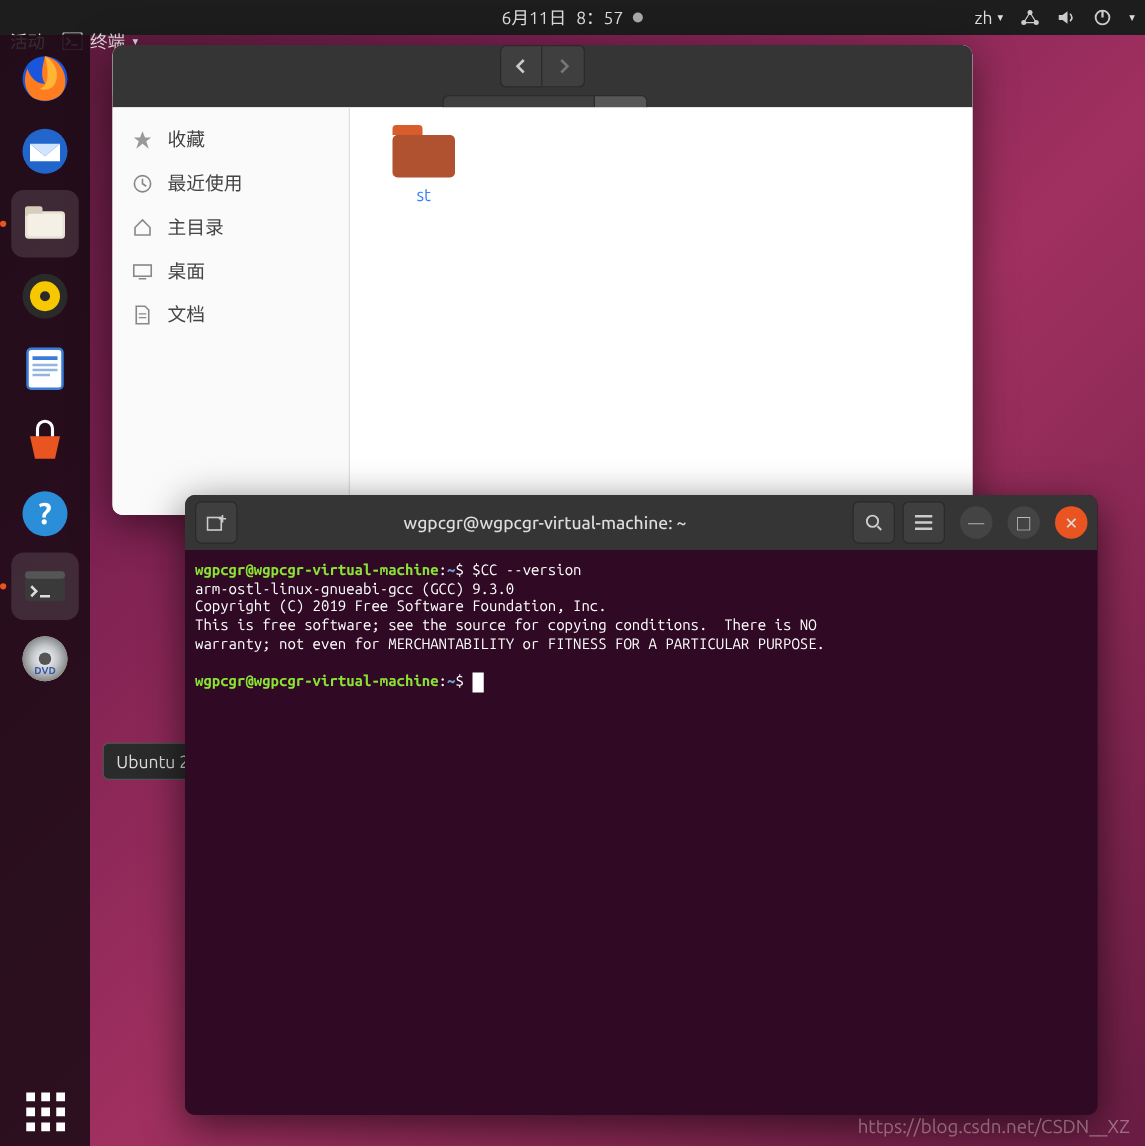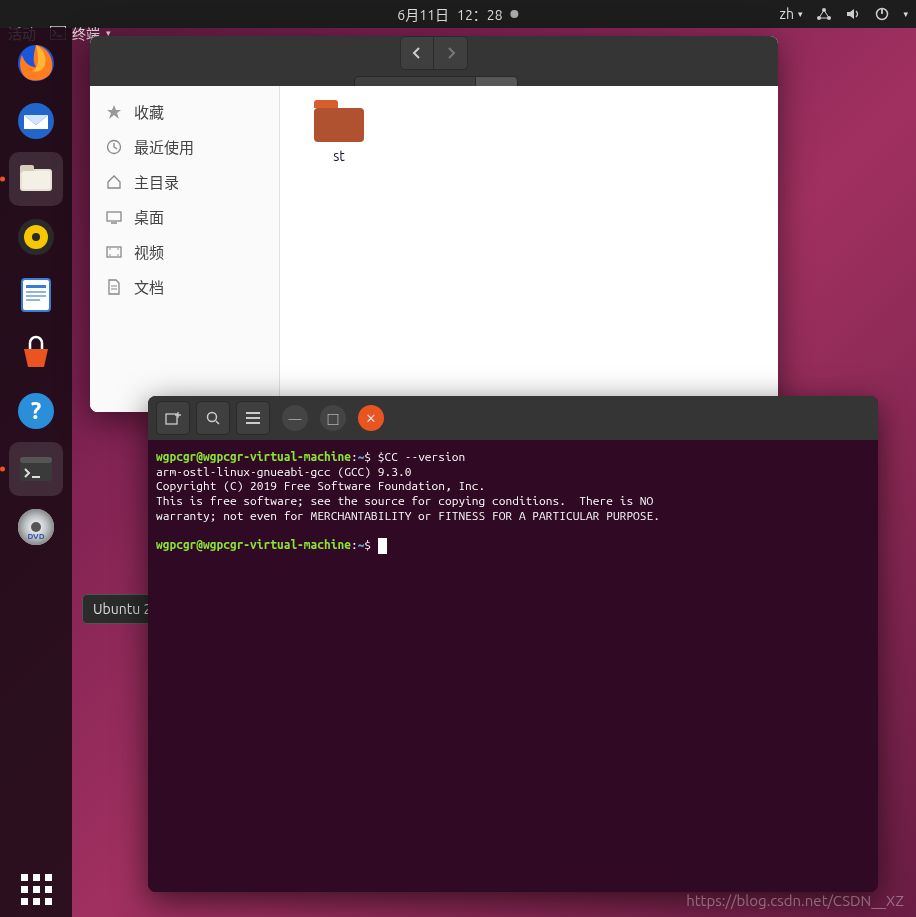--- a/index.html
+++ b/index.html
@@ -88,21 +88,21 @@
   .side-item {
     display:flex; align-items:center; gap:12px; padding:7px 16px;
     font-size:15px; color:#444; cursor:pointer;
   }
   .side-item svg { width:16px; height:16px; fill:#888; }
   .files-content { flex:1; background:#fff; padding:14px; position:relative;}
   .folder-item { width:90px; text-align:center; cursor:pointer;}
   .folder-icon { width:50px; height:42px; margin:0 auto 6px;}
   .folder-icon-top { height:8px; width:24px; background:#d85d2c; border-radius:3px 3px 0 0;}
   .folder-icon-body { height:34px; background:#b0512f; border-radius:4px;}
-  .folder-label { font-size:14px; color:#0f172a; }
+  .folder-label { font-size:14px; color:#3b82f6; }
   
   .bg-doc {
     position:absolute; left:90px; top:40px; width:30px; height:38px;
     background:#eee; border-radius:3px; border:1px solid #999; z-index:0;
   }
   .bg-w { position:absolute; left:104px; top:84px; color:#fff; font-size:14px; z-index:0;}
   .bg-sq { position:absolute; left:108px; top:186px; width:18px;height:18px;border:2px solid #ccc; z-index:0;}
   
   .term-window {
     position:absolute; left:148px; top:396px; width:730px; height:496px;
@@ -142,21 +142,21 @@
       <svg width="16" height="14" viewBox="0 0 16 14">
           <rect x="0" y="0" width="16" height="14" rx="2" fill="none" stroke="#ccc" stroke-width="1.3"></rect>
           <path d="M3 4 L6 7 L3 10 M7 10 H12" stroke="#ccc" stroke-width="1.3" fill="none"></path>
         </svg>
       <span>终端</span>
       <span class="tri-down">▾</span>
     </span>
   </div>
   <div class="center">
     <span>6月11日</span>
-    <span>12：28</span>
+    <span>8：57</span>
     <span class="dot"></span>
   </div>
   <div class="right">
     <span style="display:flex;gap:4px;align-items:center;">
       <span>zh</span>
       <span class="tri-down">▾</span>
     </span>
     <svg width="16" height="14" viewBox="0 0 16 14">
         <circle cx="8" cy="3" r="2" fill="#ccc"></circle>
         <circle cx="3" cy="11" r="2" fill="#ccc"></circle>
@@ -345,30 +345,20 @@
         </div>
       <div class="side-item">
           <svg viewBox="0 0 16 16">
             <rect x="1" y="3" width="14" height="9" fill="none" stroke="#888" stroke-width="1.3"></rect>
             <line x1="5" y1="14" x2="11" y2="14" stroke="#888" stroke-width="1.3"></line>
           </svg>
           <span>桌面</span>
         </div>
       <div class="side-item">
           <svg viewBox="0 0 16 16">
-            <rect x="1" y="3" width="14" height="10" fill="none" stroke="#888" stroke-width="1.3"></rect>
-            <circle cx="4" cy="5" r="0.8" fill="#888"></circle>
-            <circle cx="4" cy="11" r="0.8" fill="#888"></circle>
-            <circle cx="12" cy="5" r="0.8" fill="#888"></circle>
-            <circle cx="12" cy="11" r="0.8" fill="#888"></circle>
-          </svg>
-          <span>视频</span>
-        </div>
-      <div class="side-item">
-          <svg viewBox="0 0 16 16">
             <path d="M3 1 H10 L13 4 V15 H3 Z" fill="none" stroke="#888" stroke-width="1.3"></path>
             <line x1="5" y1="7" x2="11" y2="7" stroke="#888"></line>
             <line x1="5" y1="10" x2="11" y2="10" stroke="#888"></line>
           </svg>
           <span>文档</span>
         </div>
     </div>
     <div class="files-content">
       <div class="folder-item">
         <div class="folder-icon">
@@ -384,20 +374,21 @@
 <div class="tooltip">Ubuntu 20.04.2.0 LTS amd64</div>
 
 <div class="term-window">
   <div class="term-header">
     <div class="tnew">
       <svg width="16" height="14" viewBox="0 0 16 14">
           <rect x="1" y="3" width="11" height="10" fill="none" stroke="#ccc" stroke-width="1.3"></rect>
           <path d="M13 1 V7 M10 4 H16" stroke="#ccc" stroke-width="1.3"></path>
         </svg>
     </div>
+    <div class="term-title">wgpcgr@wgpcgr-virtual-machine: ~</div>
     <div class="hbtn">
         <svg width="14" height="14" viewBox="0 0 14 14">
           <circle cx="6" cy="6" r="4.5" stroke="#ccc" stroke-width="1.5" fill="none"></circle>
           <line x1="10" y1="10" x2="13" y2="13" stroke="#ccc" stroke-width="1.5"></line>
         </svg>
       </div>
     <div class="hbtn">
         <svg width="14" height="12" viewBox="0 0 14 12">
           <rect y="0" width="14" height="2" fill="#ccc"></rect>
           <rect y="5" width="14" height="2" fill="#ccc"></rect>

